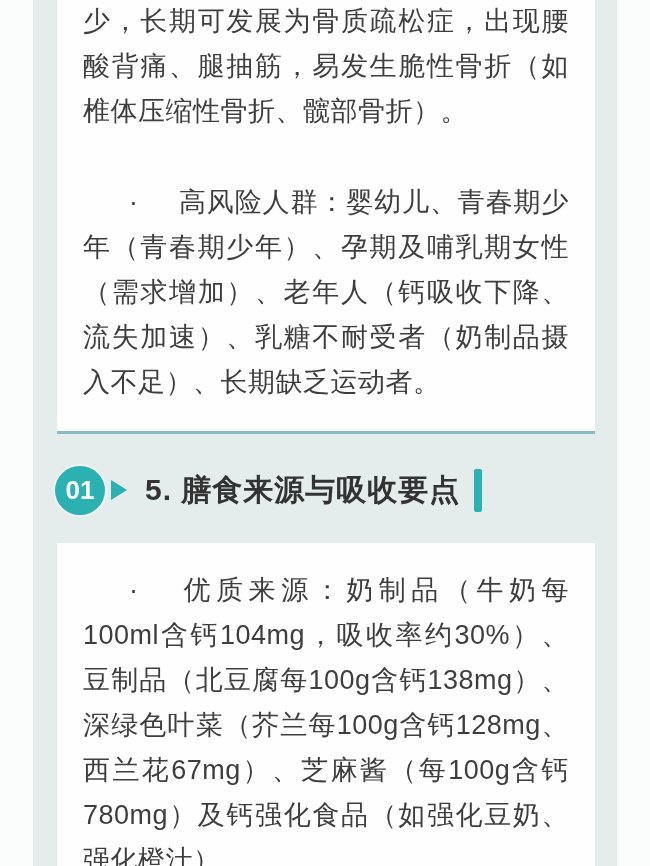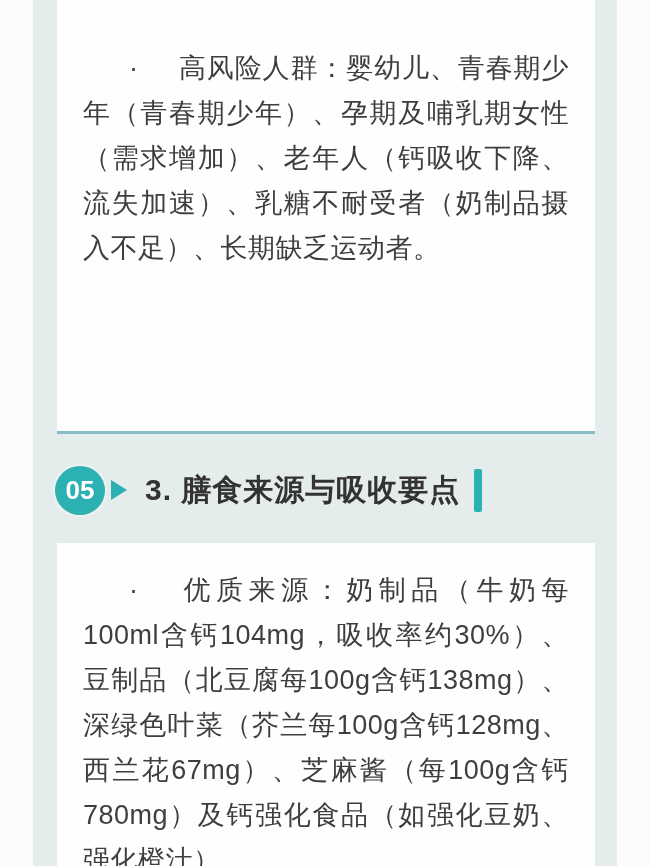--- a/index.html
+++ b/index.html
@@ -104,27 +104,28 @@
     flex:0 0 auto;
   }
 </style>
 </head>
 <body>
 
 <div class="page">
   <div class="panel">
 
     <section class="card card-upper">
+      <p class="para para-first">少，长期可发展为骨质疏松症，出现腰酸背痛、腿抽筋，易发生脆性骨折（如椎体压缩性骨折、髋部骨折）。</p>
       <p class="para para-bulleted para-gap"><span class="bullet-dot">·</span><span class="bullet-gap"></span><span>高风险人群：婴幼儿、青春期少年（青春期少年）、孕期及哺乳期女性（需求增加）、老年人（钙吸收下降、流失加速）、乳糖不耐受者（奶制品摄入不足）、长期缺乏运动者。</span></p>
     </section>
 
     <div class="section-header">
-      <span class="section-badge">05</span>
+      <span class="section-badge">01</span>
       <span class="section-arrow"></span>
-      <h2 class="section-title">3. 膳食来源与吸收要点</h2>
+      <h2 class="section-title">5. 膳食来源与吸收要点</h2>
       <span class="title-accent-bar"></span>
     </div>
 
     <section class="card card-lower">
       <p class="para para-bulleted"><span class="bullet-dot">·</span><span class="bullet-gap"></span><span>优质来源：奶制品（牛奶每100ml含钙104mg，吸收率约30%）、豆制品（北豆腐每100g含钙138mg）、深绿色叶菜（芥兰每100g含钙128mg、西兰花67mg）、芝麻酱（每100g含钙780mg）及钙强化食品（如强化豆奶、强化橙汁）</span></p>
     </section>
 
   </div>
 </div>
 

